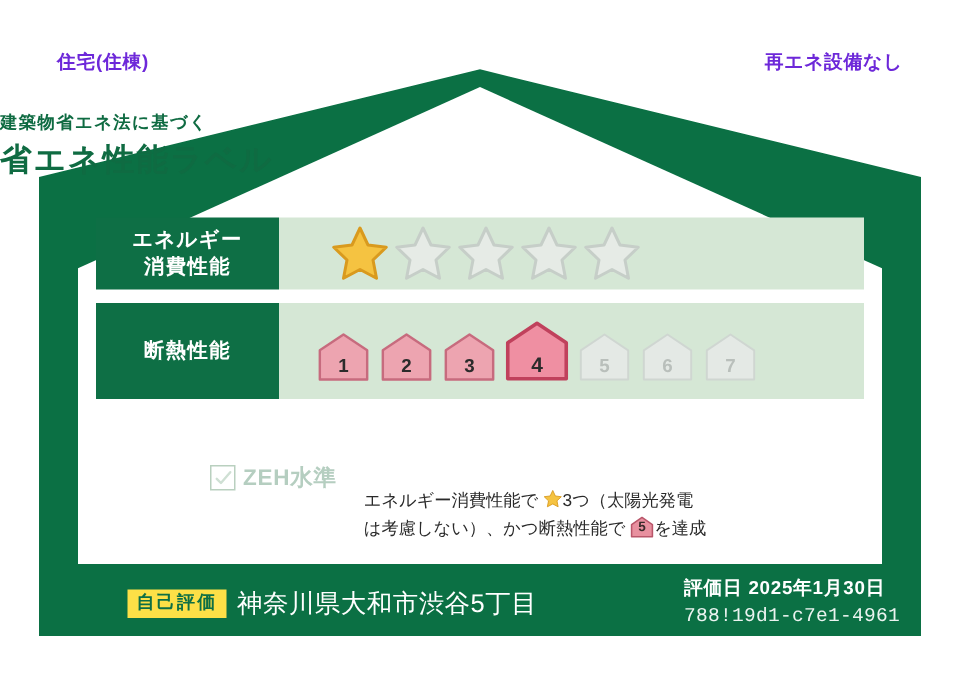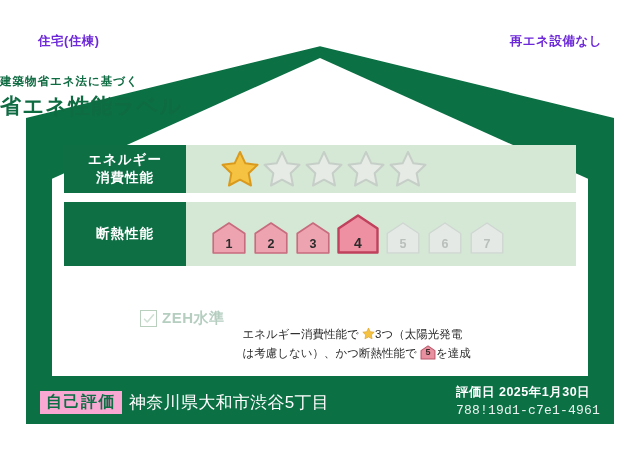--- a/index.html
+++ b/index.html
@@ -183,27 +183,28 @@
     text-align: center; font-size: 9px; font-weight: bold; color: #3a2a2a;
   }
 
   
   .footer-left {
     position: absolute;
     left: 40px; bottom: 38px;
     display: flex; align-items: center; gap: 7px;
   }
   .eval-badge {
-    background: #f9a8d4;
+    background: #fde047;
     color: #0e6f45;
     font-weight: bold;
-    font-size: 16px;
+    font-size: 12px;
     letter-spacing: 1.5px;
     padding: 2px 6px 3px 6px;
     line-height: 1.15;
+    margin-left: 45px;
   }
   .address {
     color: #ffffff;
     font-size: 17px;
     letter-spacing: 0.3px;
   }
   .footer-right {
     position: absolute;
     right: 40px; bottom: 34px;
     text-align: left;

